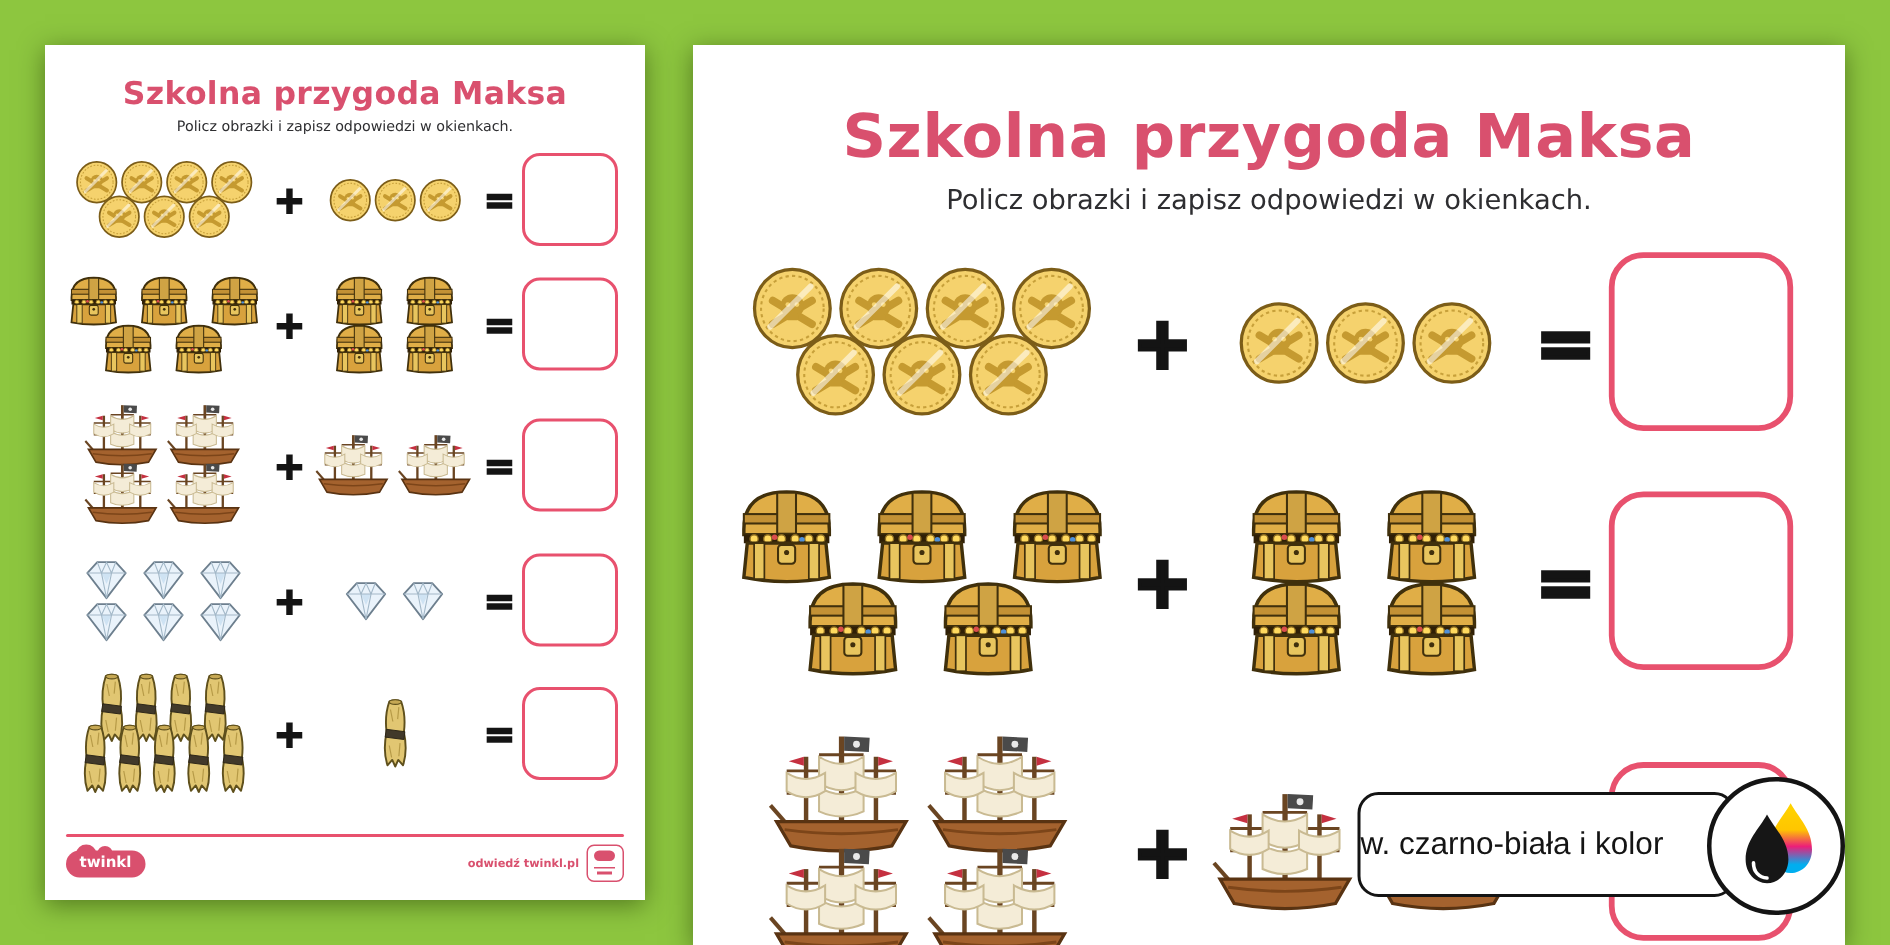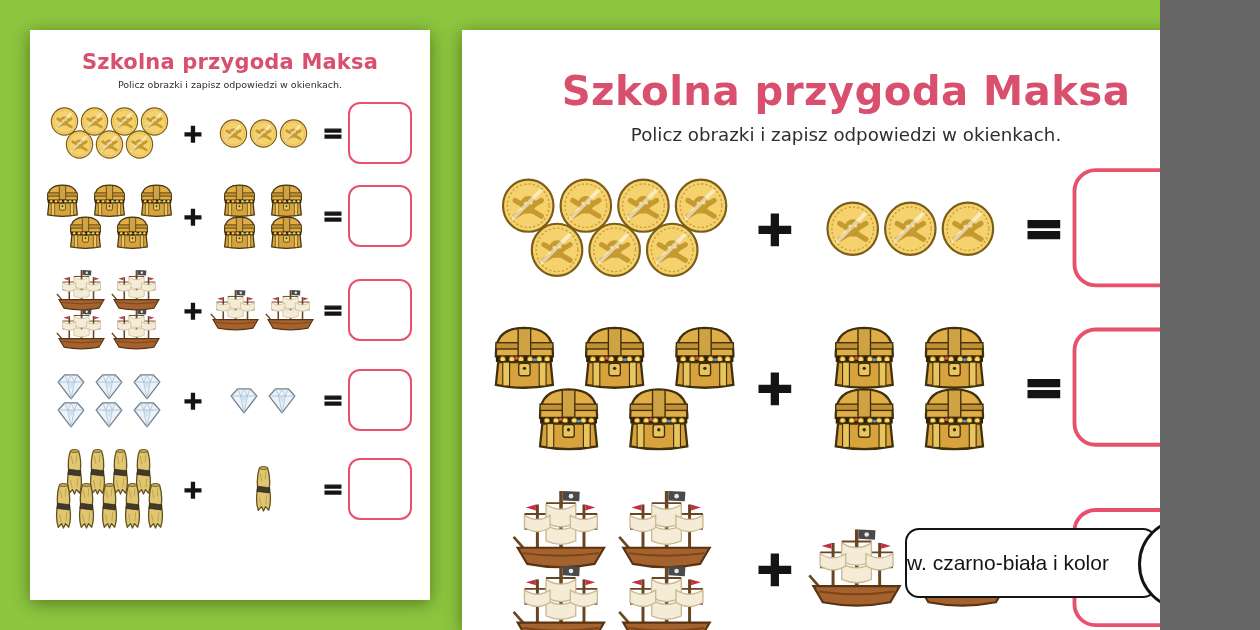--- a/index.html
+++ b/index.html
@@ -1,16 +1,16 @@
 <!DOCTYPE html>
 <html style="--background-green: #8dc63f; --accent-pink: #d9506e; --box-border-pink: #e8516e; --text-dark: #2e2e31; --operator-black: #141414; --badge-border: #141414; --coin-gold: #f5d26d;"><head>
 <meta charset="utf-8">
 <style>
   html,body{margin:0;padding:0;background:#666;font-family:"DejaVu Sans",sans-serif;}
-  .stage{position:relative;width:1160px;height:630px;overflow:hidden;background:var(--background-green,#8dc63f);}
+  .stage{position:relative;width:1260px;height:630px;overflow:hidden;background:var(--background-green,#8dc63f);}
 
   
   .sheet{width:400px;height:570px;background:#fff;position:relative;}
   .sheet-left{position:absolute;left:30px;top:30px;box-shadow:0 3px 16px rgba(25,45,0,.5);}
   .right-wrap{position:absolute;left:462px;top:30px;width:768px;height:600px;overflow:hidden;
               box-shadow:0 3px 16px rgba(25,45,0,.5);background:#fff;}
   .right-wrap .sheet{transform:scale(1.92);transform-origin:0 0;}
 
   .sheet-title{margin:0;padding-top:20px;font-size:21px;font-weight:bold;text-align:center;
                color:var(--accent-pink,#d9506e);letter-spacing:.2px;}
@@ -339,20 +339,34 @@
             <div class="gline">
               <svg class="picon icon-scroll">
                 <use href="#sym-scroll"></use>
               </svg>
             </div>
           </div>
           <div class="op">=</div>
           <div class="answer-box"></div>
         </div>
       </div>
+    <div class="foot">
+      <div class="foot-line"></div>
+      <div class="foot-row">
+        <div class="twinkl-cloud"><span>twinkl</span></div>
+        <div class="foot-right">
+          <span class="visit">odwiedź twinkl.pl</span>
+          <span class="stamp">
+              <i class="stamp-cloud"></i>
+              <i class="stamp-line"></i>
+              <i class="stamp-line2"></i>
+            </span>
+        </div>
+      </div>
+    </div>
   </div>
 
   <div class="right-wrap">
     <div class="sheet">
       <div class="sheet-title">Szkolna przygoda Maksa</div>
       <div class="sheet-subtitle">Policz obrazki i zapisz odpowiedzi w okienkach.</div>
       <div class="rows">
           <div class="prow row-coin">
             <div class="group group-left">
               <div class="gline">

